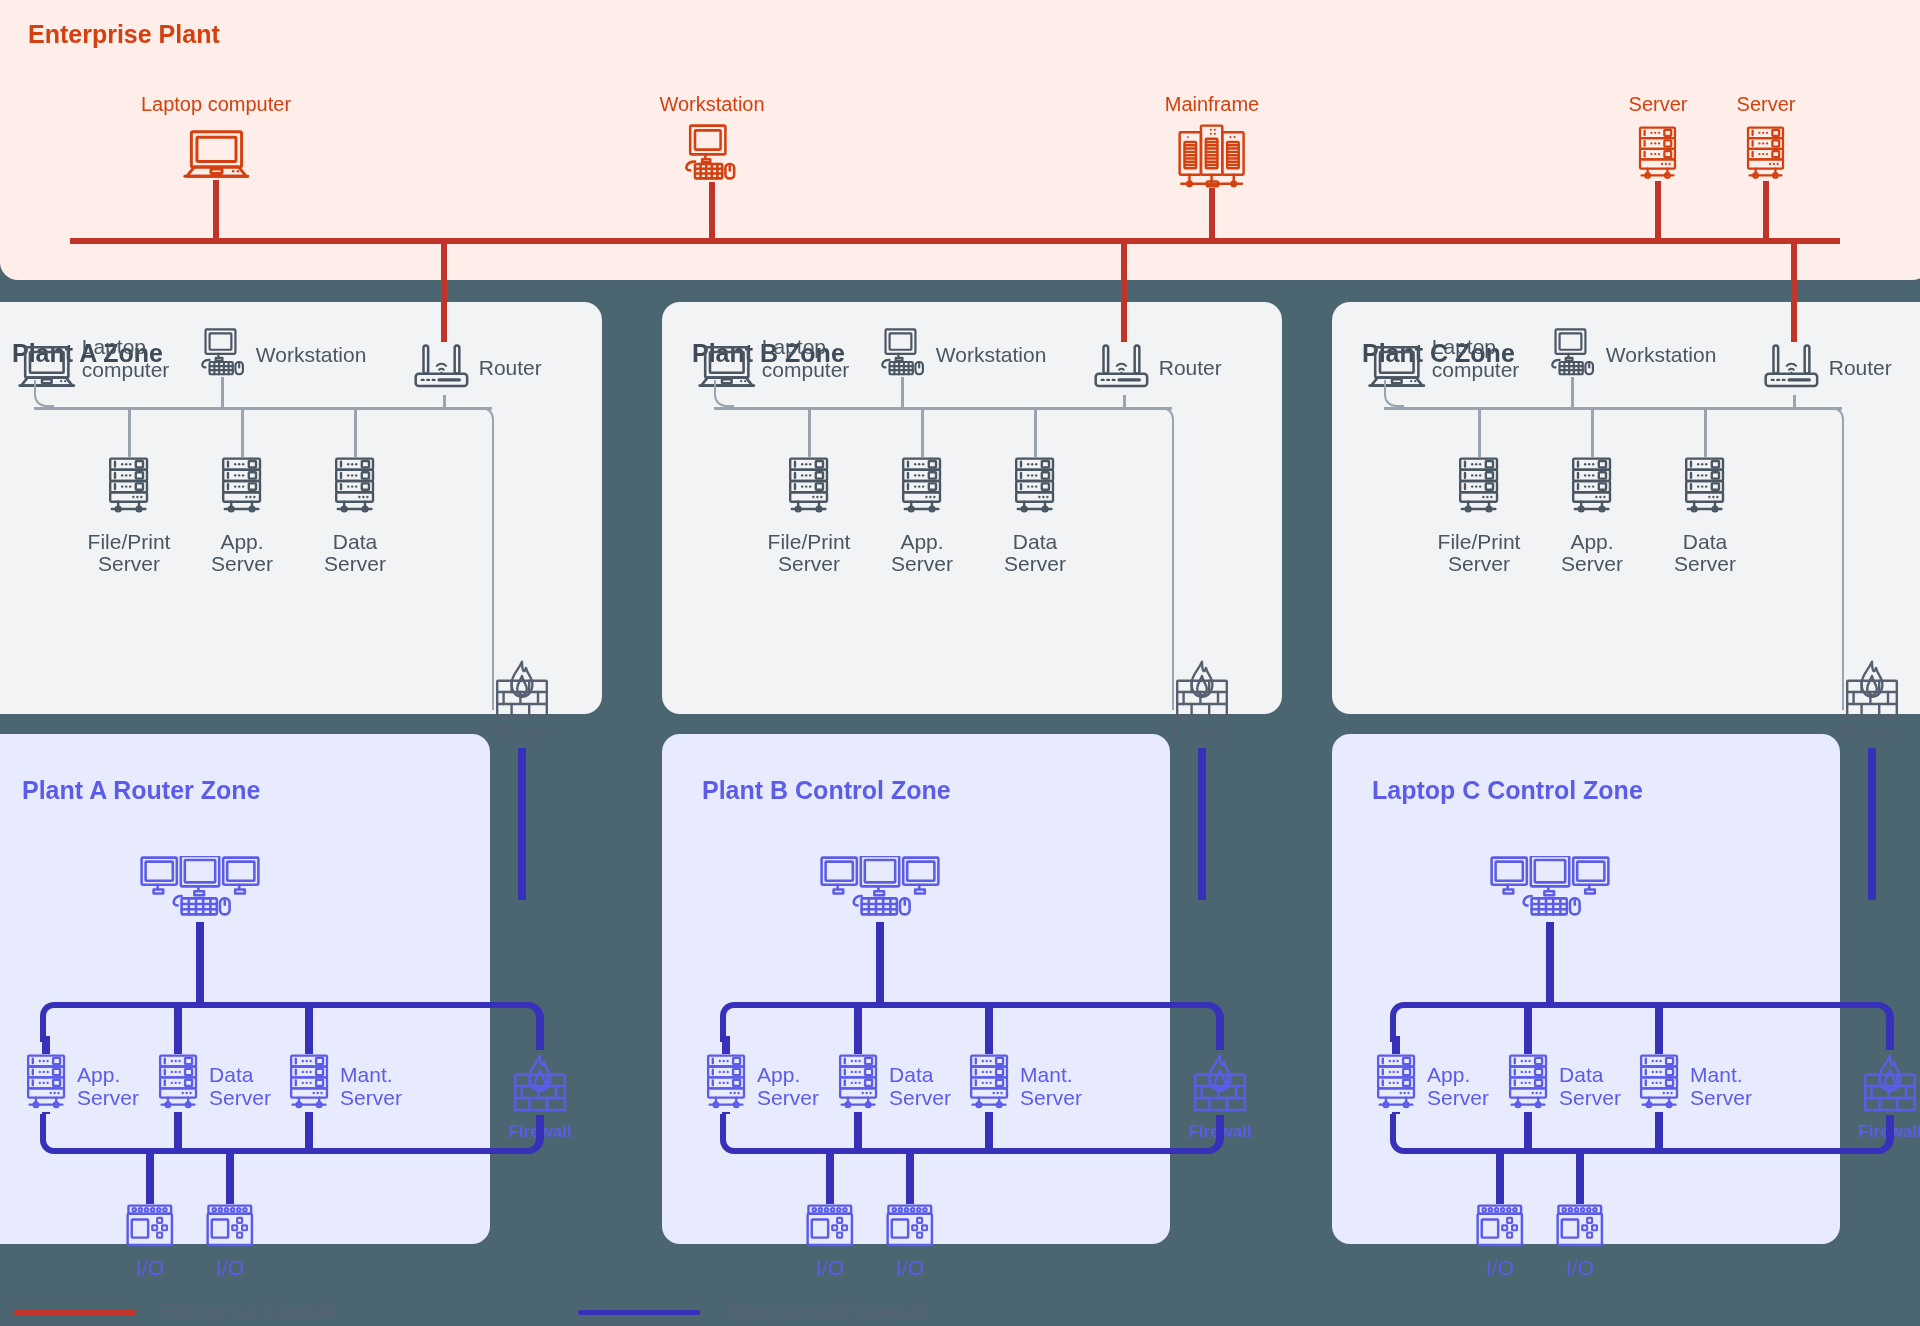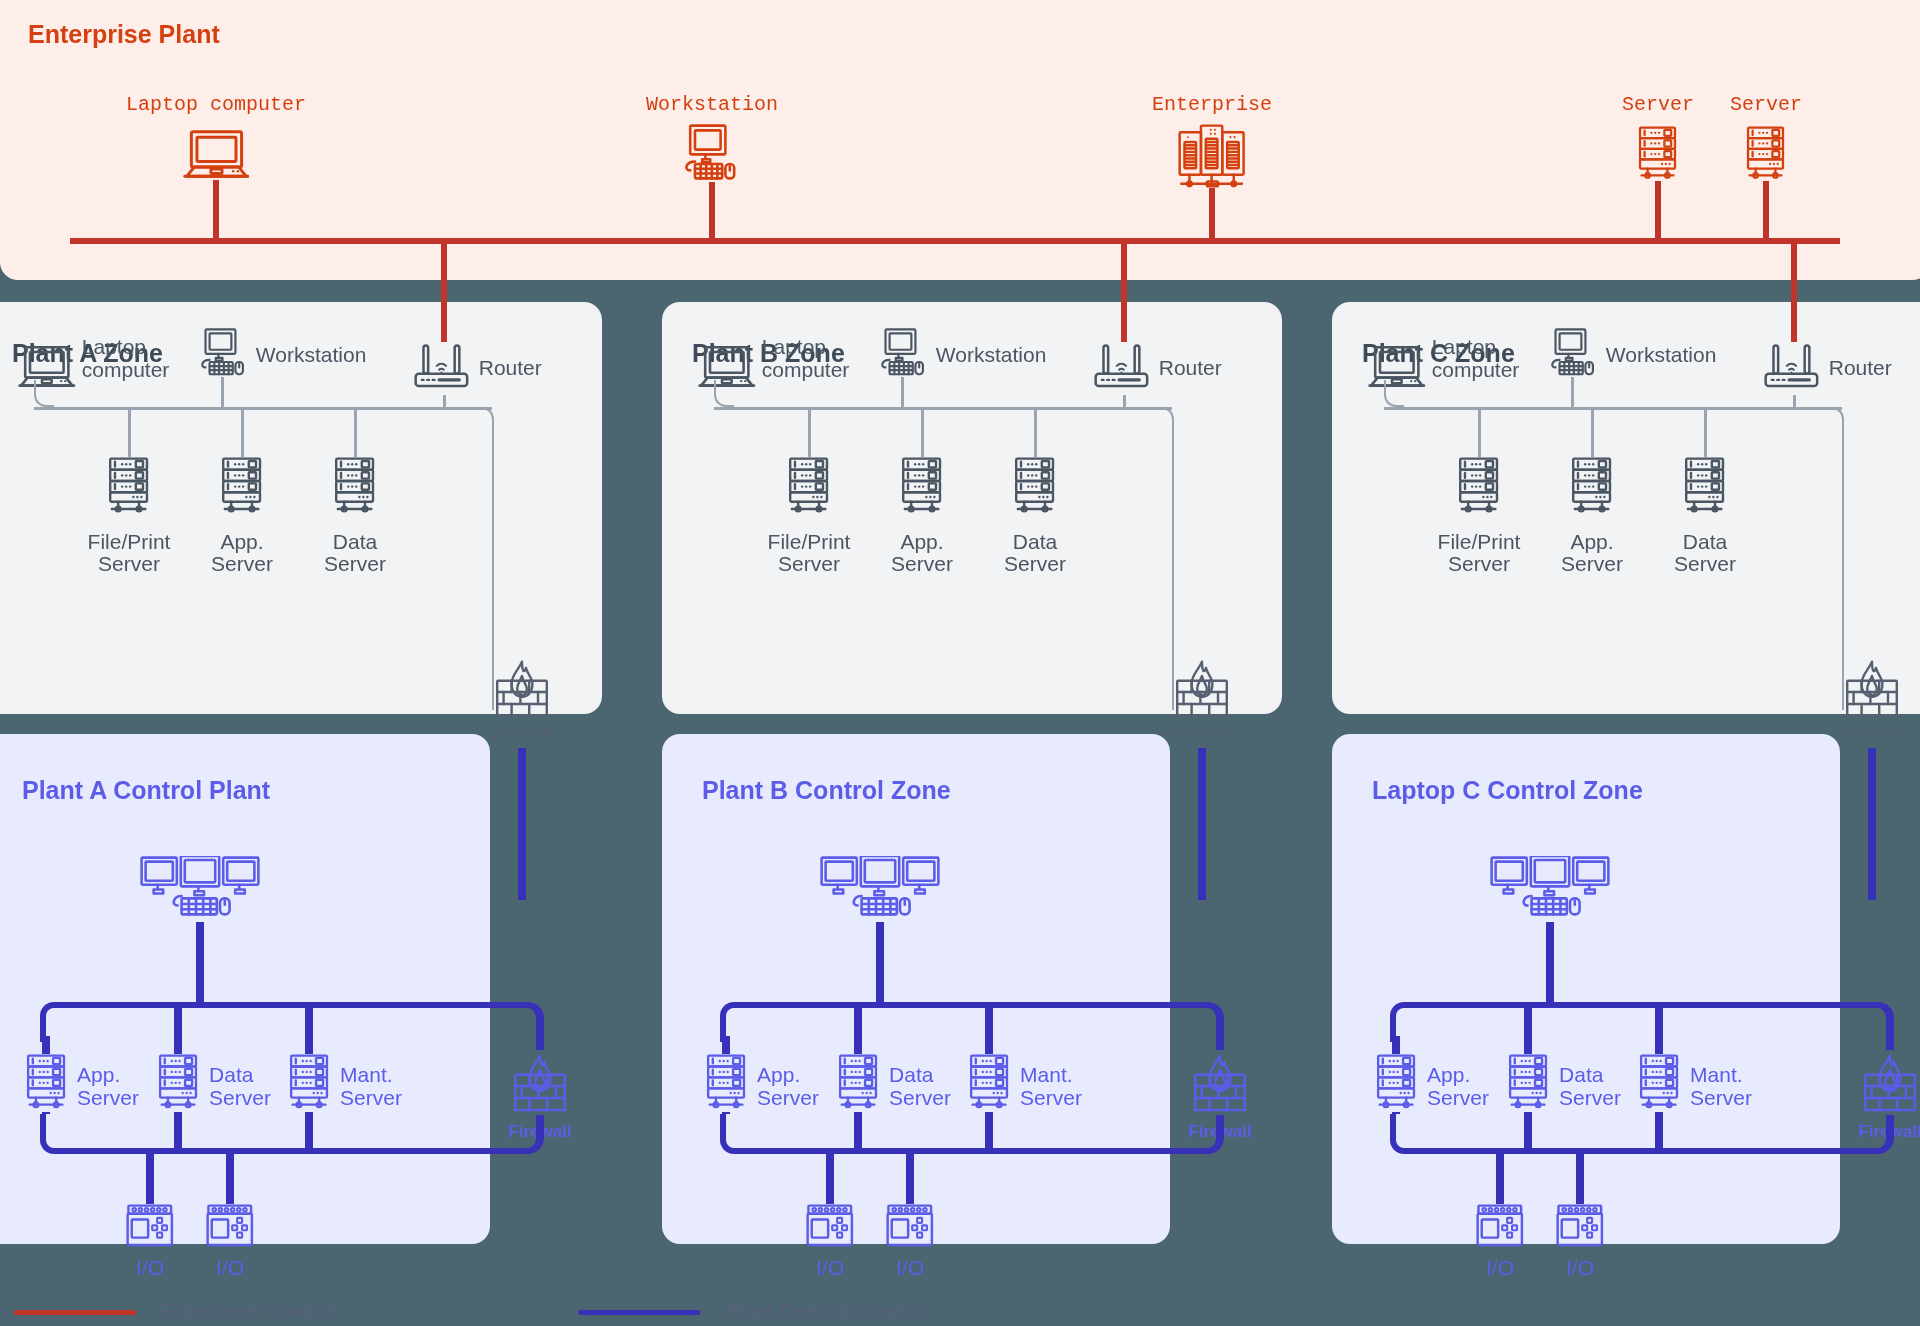--- a/index.html
+++ b/index.html
@@ -17,21 +17,21 @@
   .zone-plant  { background: #f1f3f5; }
   .zone-ctrl   { background: #e8ebfd; }
 
   .zone-title { position: absolute; font-weight: bold; white-space: nowrap; }
   .t-ent   { color: #d4400f; font-size: 25px; }
   .t-plant { color: #3e4a57; font-size: 25px; }
   .t-ctrl  { color: #5b5ce8; font-size: 25px; }
 
   
   .lbl { position: absolute; white-space: nowrap; line-height: 1.08; }
-  .lbl-ent   { color: #d4400f; font-size: 20px; text-align: center; font-family: Liberation Mono, monospace; }
+  .lbl-ent   { color: #d4400f; font-size: 20px; text-align: center; }
   .lbl-gray  { color: #4b5663; font-size: 21px; }
   .lbl-blue  { color: #5b5ce8; font-size: 21px; }
   .lbl-fw-gray { color: #566070; font-size: 17px; text-align:center; }
   .lbl-fw-blue { color: #5b5ce8; font-size: 17px; font-weight: bold; text-align:center; }
 
   
   .ico { position: absolute; }
   .ico svg { display: block; }
 
   
@@ -70,21 +70,21 @@
     <path d="M33 38 L33 44 M29 44 L39 44 L39 48 L29 48 Z"></path>
     <path d="M20 47 C8 47 6 58 14 58"></path>
     <rect x="20" y="50" width="34" height="18" rx="1.6"></rect>
     <path d="M20 56 L54 56 M20 62 L54 62 M27 50 L27 68 M34 50 L34 68 M41 50 L41 68 M48 50 L48 68"></path>
     <rect x="58" y="50" width="11" height="18" rx="5"></rect>
     <path d="M63.5 53 L63.5 58"></path>
   </g>
       </svg>
     </div>
     <div style="position:absolute;left:709px;top:181.6px;width:6px;height:56.400000000000006px;background:#c0342a;"></div>
-    <div class="lbl lbl-ent" style="left:1072px;top:94px;width:280px;text-align:center;">Enterprise</div>
+    <div class="lbl lbl-ent" style="left:1072px;top:94px;width:280px;text-align:center;">Mainframe</div>
     <div class="ico" style="left:1178.38px;top:124px;width:67.24px;height:63.959999999999994px;">
       <svg width="67.24" height="63.959999999999994" viewBox="0 0 67.24 63.959999999999994">
         <g fill="none" stroke="#d4400f" stroke-width="3" stroke-linejoin="round" stroke-linecap="round" transform="scale(0.82)">
     <rect x="2" y="10" width="26" height="52" rx="1.5"></rect>
     <rect x="54" y="10" width="26" height="52" rx="1.5"></rect>
     <rect x="28" y="2" width="26" height="60" rx="1.5"></rect>
     <rect x="8" y="22" width="14" height="32" rx="1"></rect>
     <rect x="60" y="22" width="14" height="32" rx="1"></rect>
     <rect x="34" y="18" width="14" height="36" rx="1"></rect>
     <path d="M8 26 H22 M8 30 H22 M8 34 H22 M8 38 H22 M8 42 H22 M8 46 H22 M8 50 H22"></path>
@@ -662,21 +662,21 @@
     <path d="M35 20 C32 28 29 30 29 36 C29 41 32 44 35 44 C38 44 41 41 41 36 C41 31 37 29 35 20 Z"></path>
     <rect x="4" y="26" width="62" height="44" rx="1"></rect>
     <path d="M4 40 H66 M4 55 H66"></path>
     <path d="M22 26 V40 M44 26 V40 M12 40 V55 M33 40 V55 M55 40 V55 M22 55 V70 M44 55 V70"></path>
   </g>
       </svg>
     </div>
     <div class="lbl lbl-fw-gray" style="left:1802px;top:724px;width:140px;text-align:center;">Firewall</div>
     <div style="position:absolute;left:1868px;top:748px;width:8px;height:152px;background:#3730b8;"></div>
     <div class="zone zone-ctrl" style="left:-18px;top:734px;width:508px;height:510px;background:#e8ebfd;"></div>
-    <div class="zone-title t-ctrl" style="left:22px;top:776px;color:#5b5ce8;">Plant A Control Plant</div>
+    <div class="zone-title t-ctrl" style="left:22px;top:776px;color:#5b5ce8;">Plant A Router Zone</div>
     <div class="ico" style="left:140px;top:856px;width:120px;height:62.400000000000006px;">
       <svg width="120" height="62.400000000000006" viewBox="0 0 120 62.400000000000006">
         <g fill="none" stroke="#5b5ce8" stroke-width="3.2" stroke-linejoin="round" stroke-linecap="round" transform="scale(0.8)">
     <rect x="2" y="2" width="44" height="34" rx="1.5"></rect>
     <rect x="7" y="7" width="34" height="24" rx="1"></rect>
     <path d="M22 36 V42 M17 42 H29 V47 H17 Z"></path>
     <rect x="51" y="0" width="48" height="38" rx="1.5"></rect>
     <rect x="56" y="5" width="38" height="28" rx="1"></rect>
     <path d="M73 38 V44 M68 44 H80 V49 H68 Z"></path>
     <rect x="104" y="2" width="44" height="34" rx="1.5"></rect>

